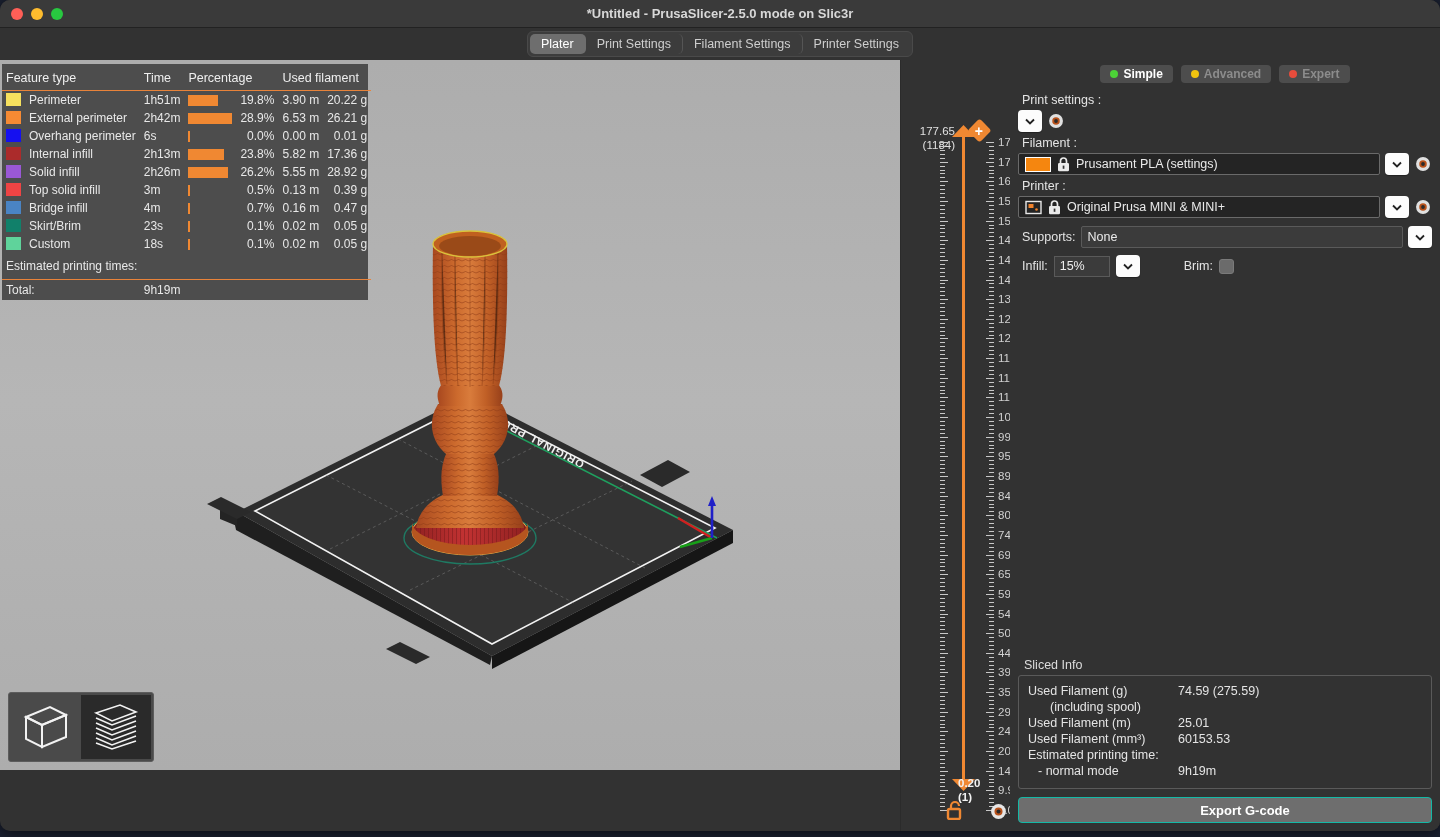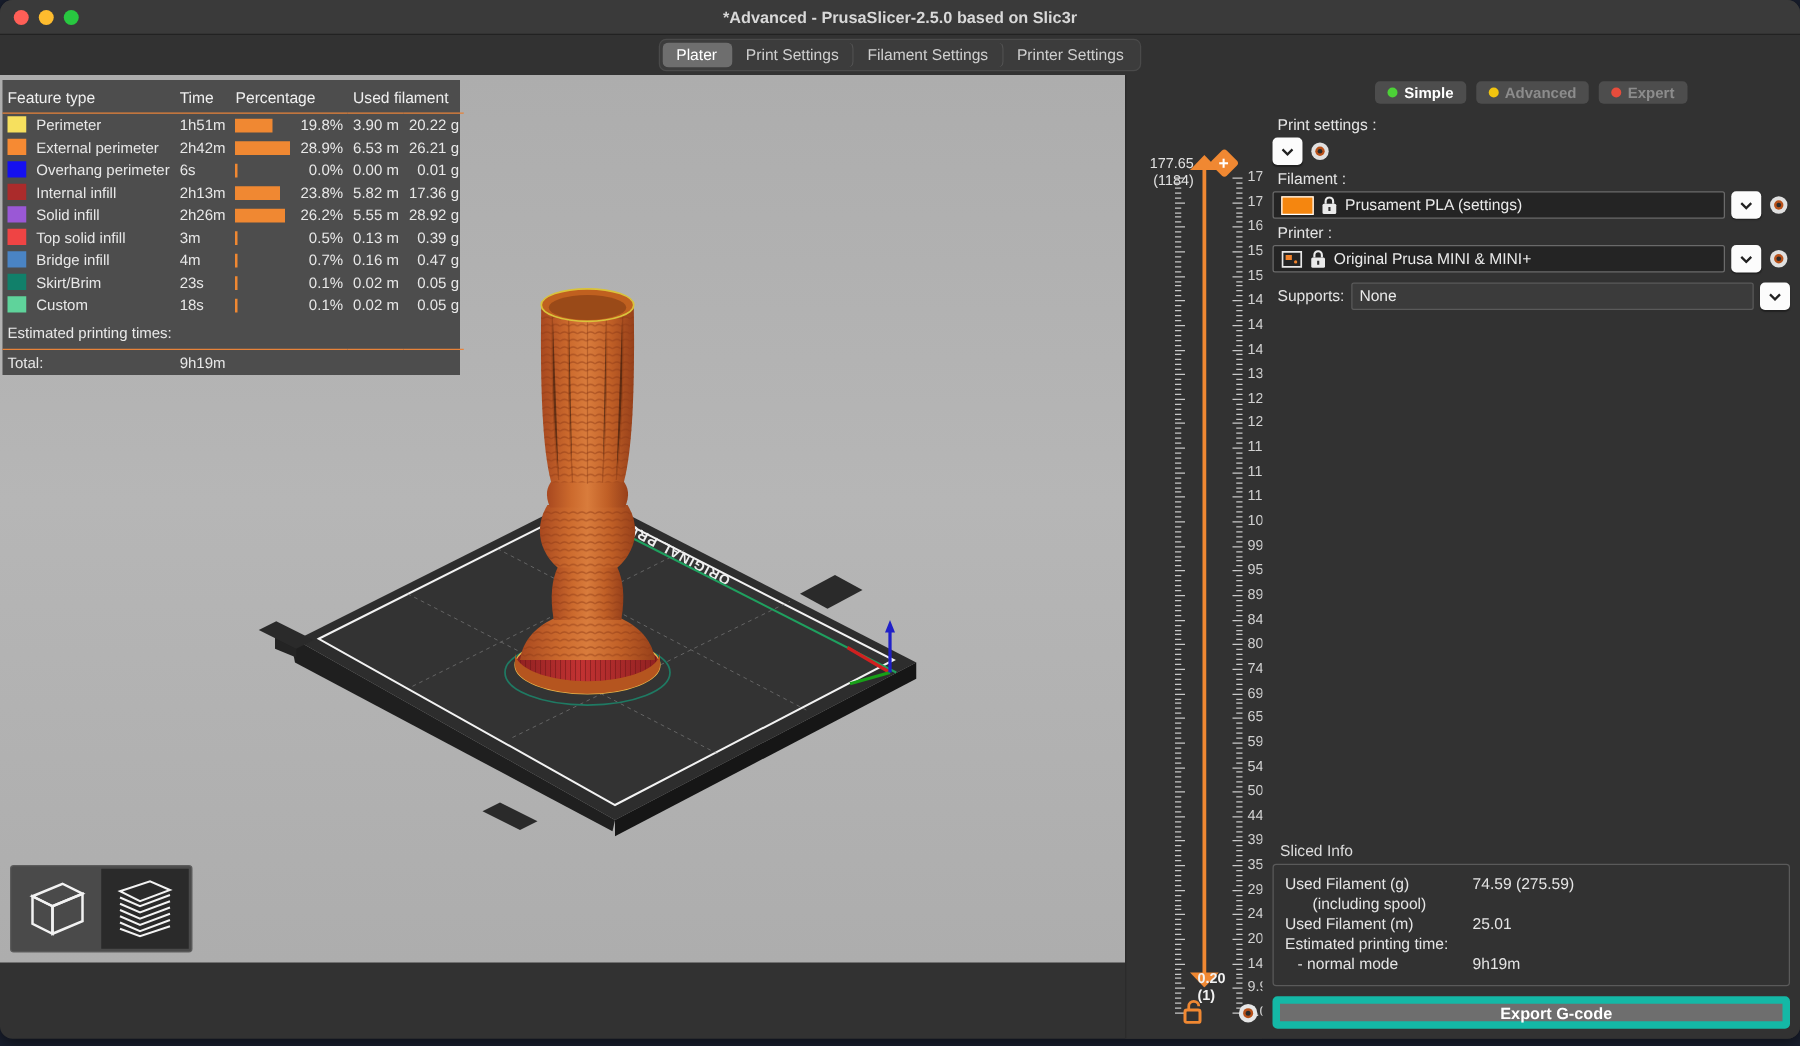--- a/index.html
+++ b/index.html
@@ -175,37 +175,37 @@
   }
   .sliced-box table { width: 100%; border-collapse: collapse; }
   .sliced-box td { padding: 1px 0; vertical-align: top; }
   .sliced-box td.k { width: 150px; }
   .sliced-box .sub { padding-left: 22px; }
   .sliced-box .sub2 { padding-left: 10px; }
   .exportbtn {
     margin-top: 8px; height: 26px; background: #6e6e6e; border-radius: 4px;
     display: flex; align-items: center; justify-content: center;
     font-size: 13px; font-weight: bold; color: #fff;
-    border: 6px solid #14b8a6;
+    border: 1px solid #14b8a6;
     padding-left: 40px;
   }
   .vsep { position: absolute; left: 900px; top: 0; bottom: 0; width: 1px; background: #2b2b2b; }
 </style>
 </head>
 <body>
 
 <div class="window">
 
   <div class="titlebar">
     <div class="traffic">
       <div class="dot red"></div>
       <div class="dot yellow"></div>
       <div class="dot green"></div>
     </div>
-    <div class="win-title">*Advanced - PrusaSlicer-2.5.0 based on Slic3r</div>
+    <div class="win-title">*Untitled - PrusaSlicer-2.5.0 mode on Slic3r</div>
   </div>
 
   <div class="tabbar">
     <div class="tabgroup">
       <div class="tab active">Plater</div>
       <div class="tab">Print Settings</div>
       <div class="tab">Filament Settings</div>
       <div class="tab">Printer Settings</div>
     </div>
   </div>
@@ -1287,39 +1287,54 @@
         <div class="combo" style="border-color:#5a5a5a;background:#3b3b3b">
           <span>None</span>
         </div>
         <div class="arrowbtn">
           <svg width="10" height="7" viewBox="0 0 10 7">
               <path d="M1 1.5 L5 5.5 L9 1.5" stroke="#222" stroke-width="1.8" fill="none"></path>
             </svg>
         </div>
       </div>
 
+      <div class="smallrow">
+        <span class="lab">Infill:</span>
+        <div class="inlinefield" style="width:56px">15%</div>
+        <div class="arrowbtn">
+          <svg width="10" height="7" viewBox="0 0 10 7">
+              <path d="M1 1.5 L5 5.5 L9 1.5" stroke="#222" stroke-width="1.8" fill="none"></path>
+            </svg>
+        </div>
+        <span class="lab" style="margin-left:38px">Brim:</span>
+        <div class="brimbox"></div>
+      </div>
 
       <div class="sliced-wrap">
         <div class="sliced-title">Sliced Info</div>
         <div class="sliced-box">
           <table>
               <tbody id="sliced-body">
                 <tr>
                   <td class="k">Used Filament (g)</td>
                   <td>74.59 (275.59)</td>
                 </tr>
                 <tr>
                   <td class="k sub">(including spool)</td>
                   <td></td>
                 </tr>
                 <tr>
                   <td class="k">Used Filament (m)</td>
                   <td>25.01</td>
                 </tr>
                 <tr>
+                  <td class="k">Used Filament (mm³)</td>
+                  <td>60153.53</td>
+                </tr>
+                <tr>
                   <td class="k">Estimated printing time:</td>
                   <td></td>
                 </tr>
                 <tr>
                   <td class="k sub2">- normal mode</td>
                   <td>9h19m</td>
                 </tr>
               </tbody>
             </table>
         </div>

